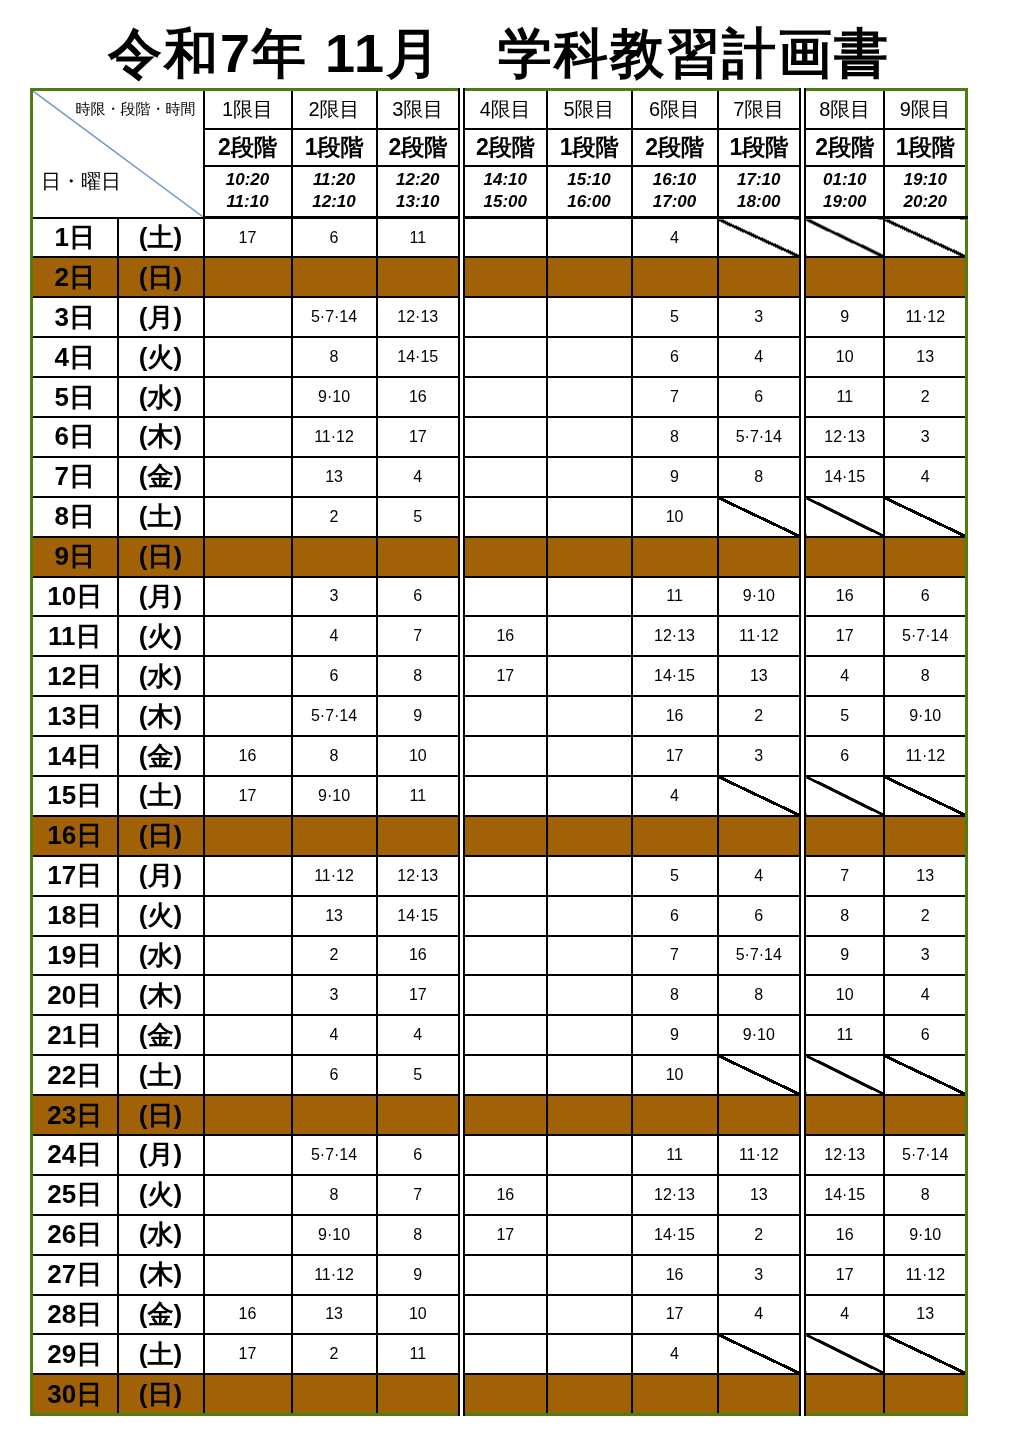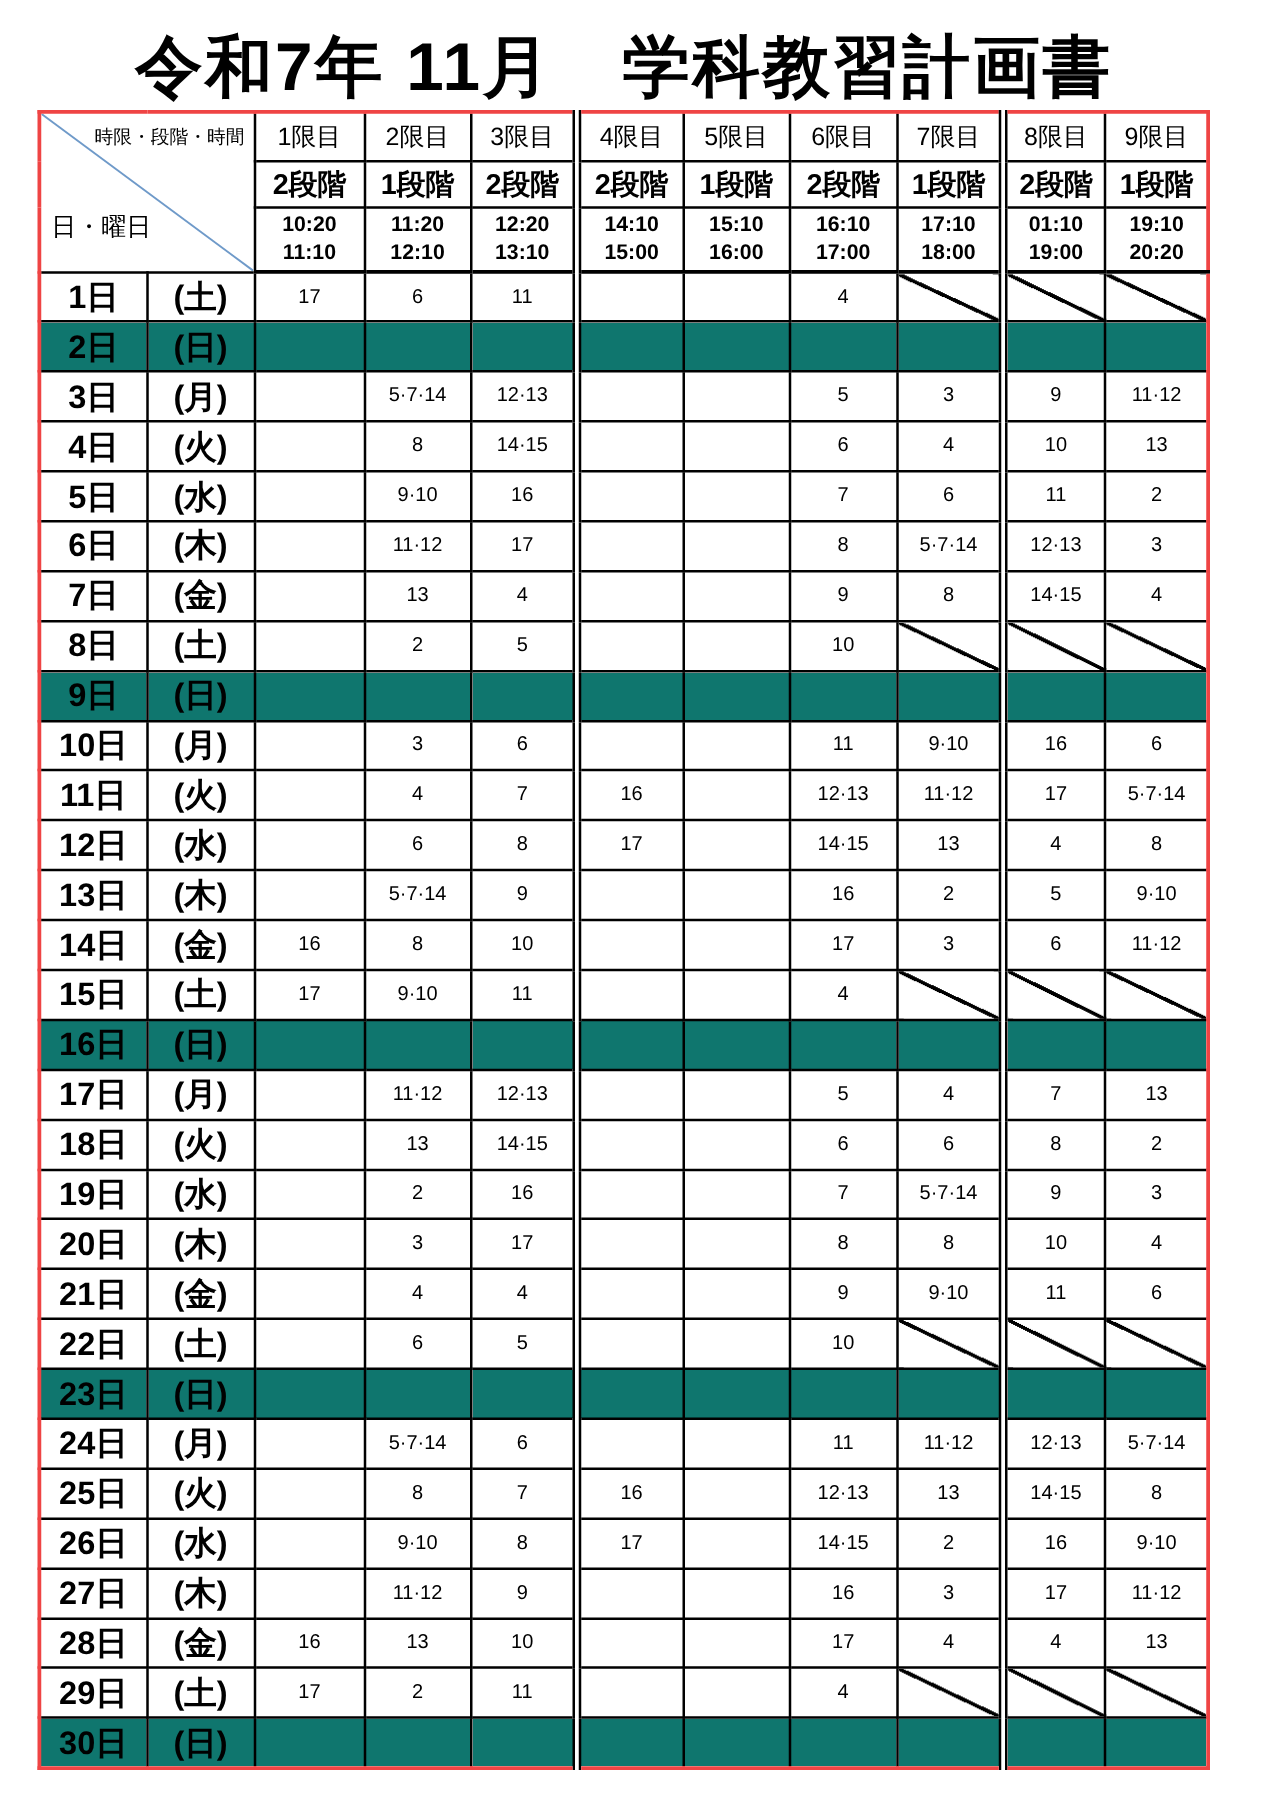--- a/index.html
+++ b/index.html
@@ -9,47 +9,47 @@
     color:#000;
   }
   .title{
     position:absolute;left:30px;top:18px;width:938px;
     text-align:center;font-size:54px;font-weight:bold;
     letter-spacing:2px;margin:0;white-space:nowrap;
   }
   table.schedule{
     position:absolute;left:30px;top:88px;width:938px;
     border-collapse:collapse;table-layout:fixed;
-    border:3px solid #ef4444;
+    border:3px solid #4d7c0f;
   }
   .schedule th,.schedule td{
     border:2px solid #000;
     text-align:center;vertical-align:middle;
     padding:0;overflow:hidden;
   }
   
   .schedule .grp{border-left:7px double #000;}
   
   tr.r-period{height:39px;}
   tr.r-stage{height:37px;}
   tr.r-time{height:52px;}
   .r-period th{font-size:20px;font-weight:normal;}
   .r-stage th{font-size:23px;font-weight:bold;}
-  .r-time th{font-size:17px;font-weight:bold;line-height:1.3;}
+  .r-time th{font-size:17px;font-weight:bold;line-height:1.3;font-style:italic;}
   thead tr:last-child th{border-bottom:3px solid #000;}
   
   th.corner{position:relative;font-weight:normal;}
   .corner .diag{position:absolute;left:0;top:0;width:100%;height:100%;display:block;}
   .corner .c-top{position:absolute;top:9px;right:7px;font-size:15px;}
   .corner .c-bot{position:absolute;bottom:22px;left:8px;font-size:20px;}
   
   tbody tr{height:39.9px;}
   tbody th.day,tbody th.wday{font-size:26px;font-weight:bold;}
   tbody td{font-size:16px;font-weight:normal;}
-  tr.sun th,tr.sun td{background:#0f766e;}
+  tr.sun th,tr.sun td{background:#a16207;}
   td.slash{
     background-image:linear-gradient(to top right,
       transparent calc(50% - 1.5px),
       #000 calc(50% - 1.5px),
       #000 calc(50% + 1.5px),
       transparent calc(50% + 1.5px));
   }
 </style>
 </head>
 <body>

